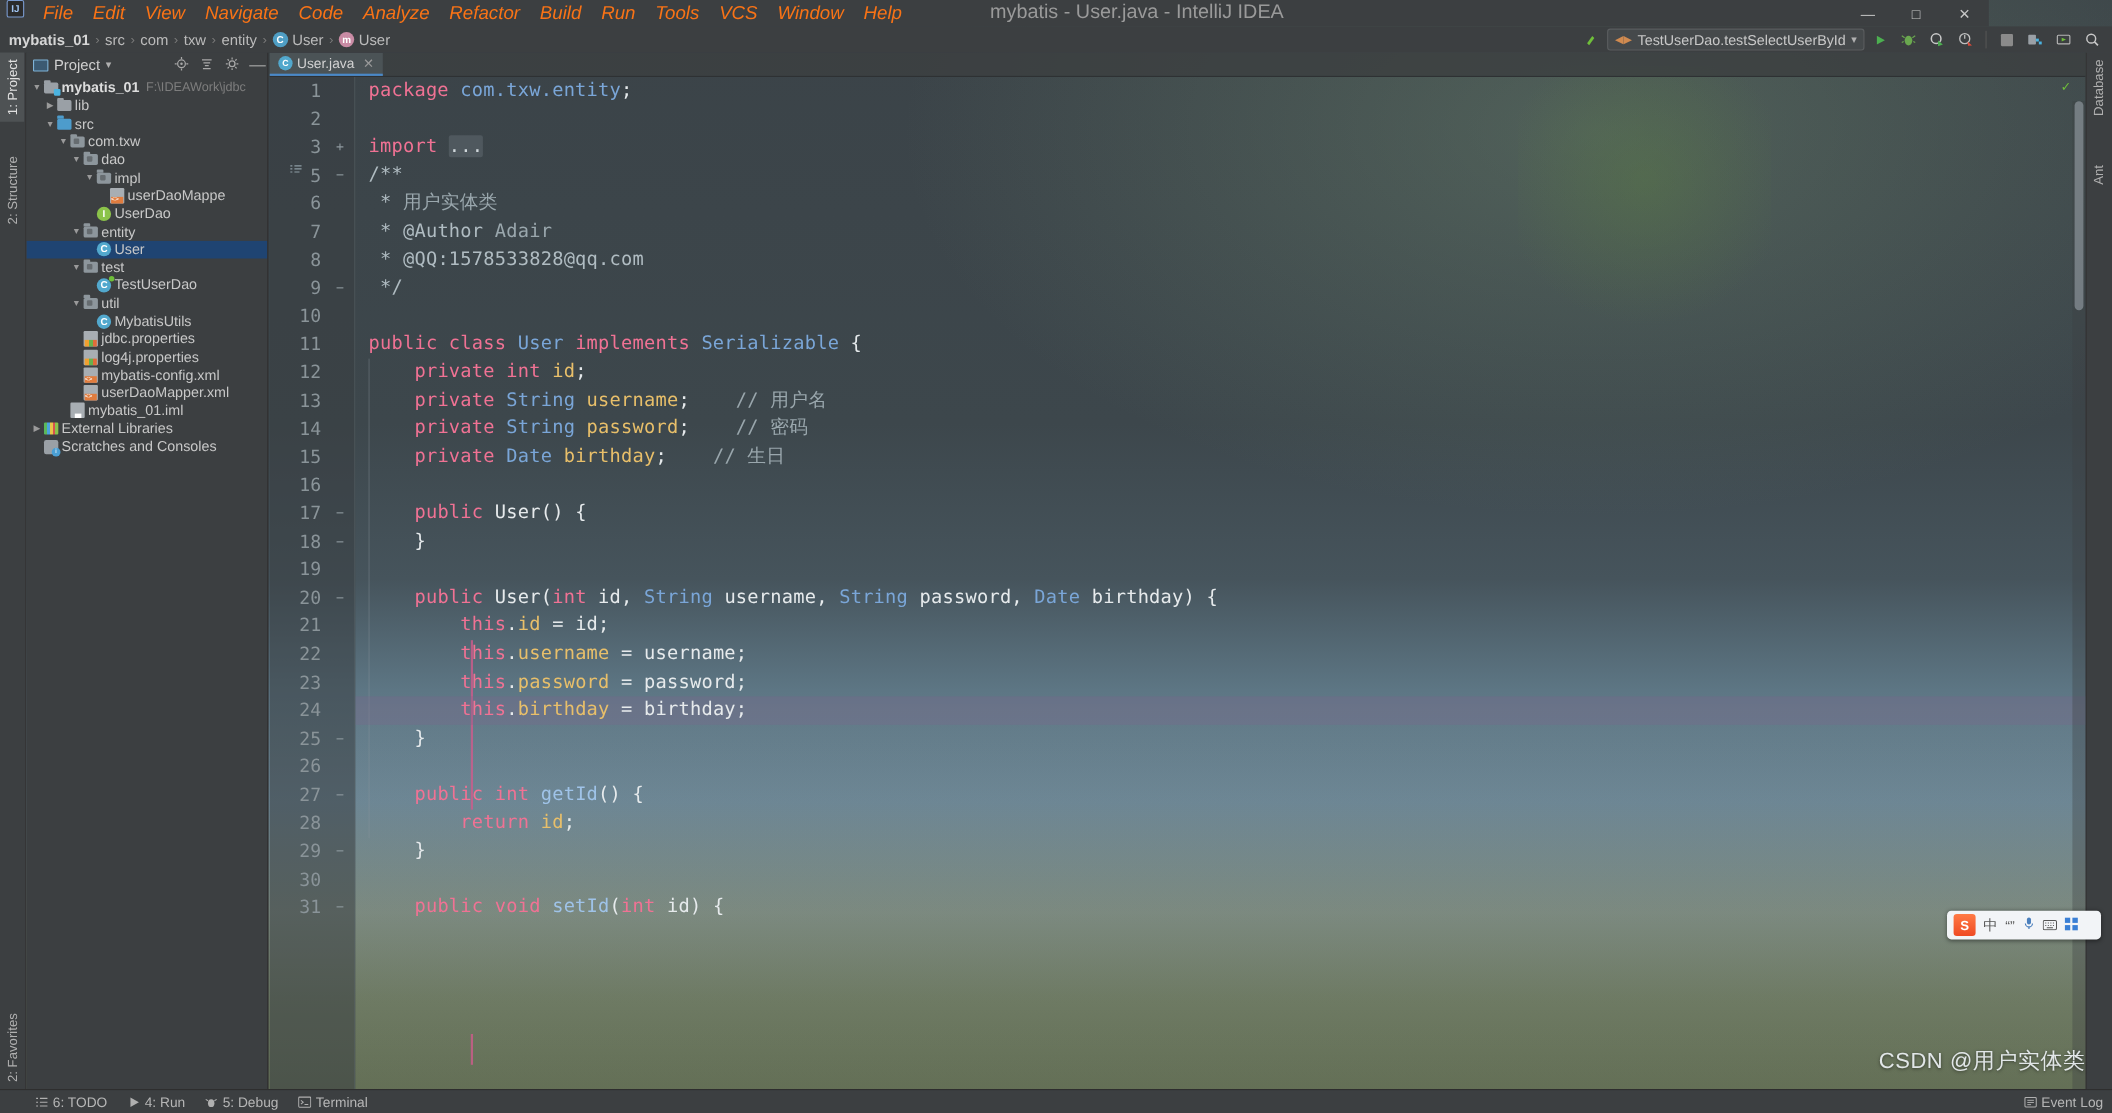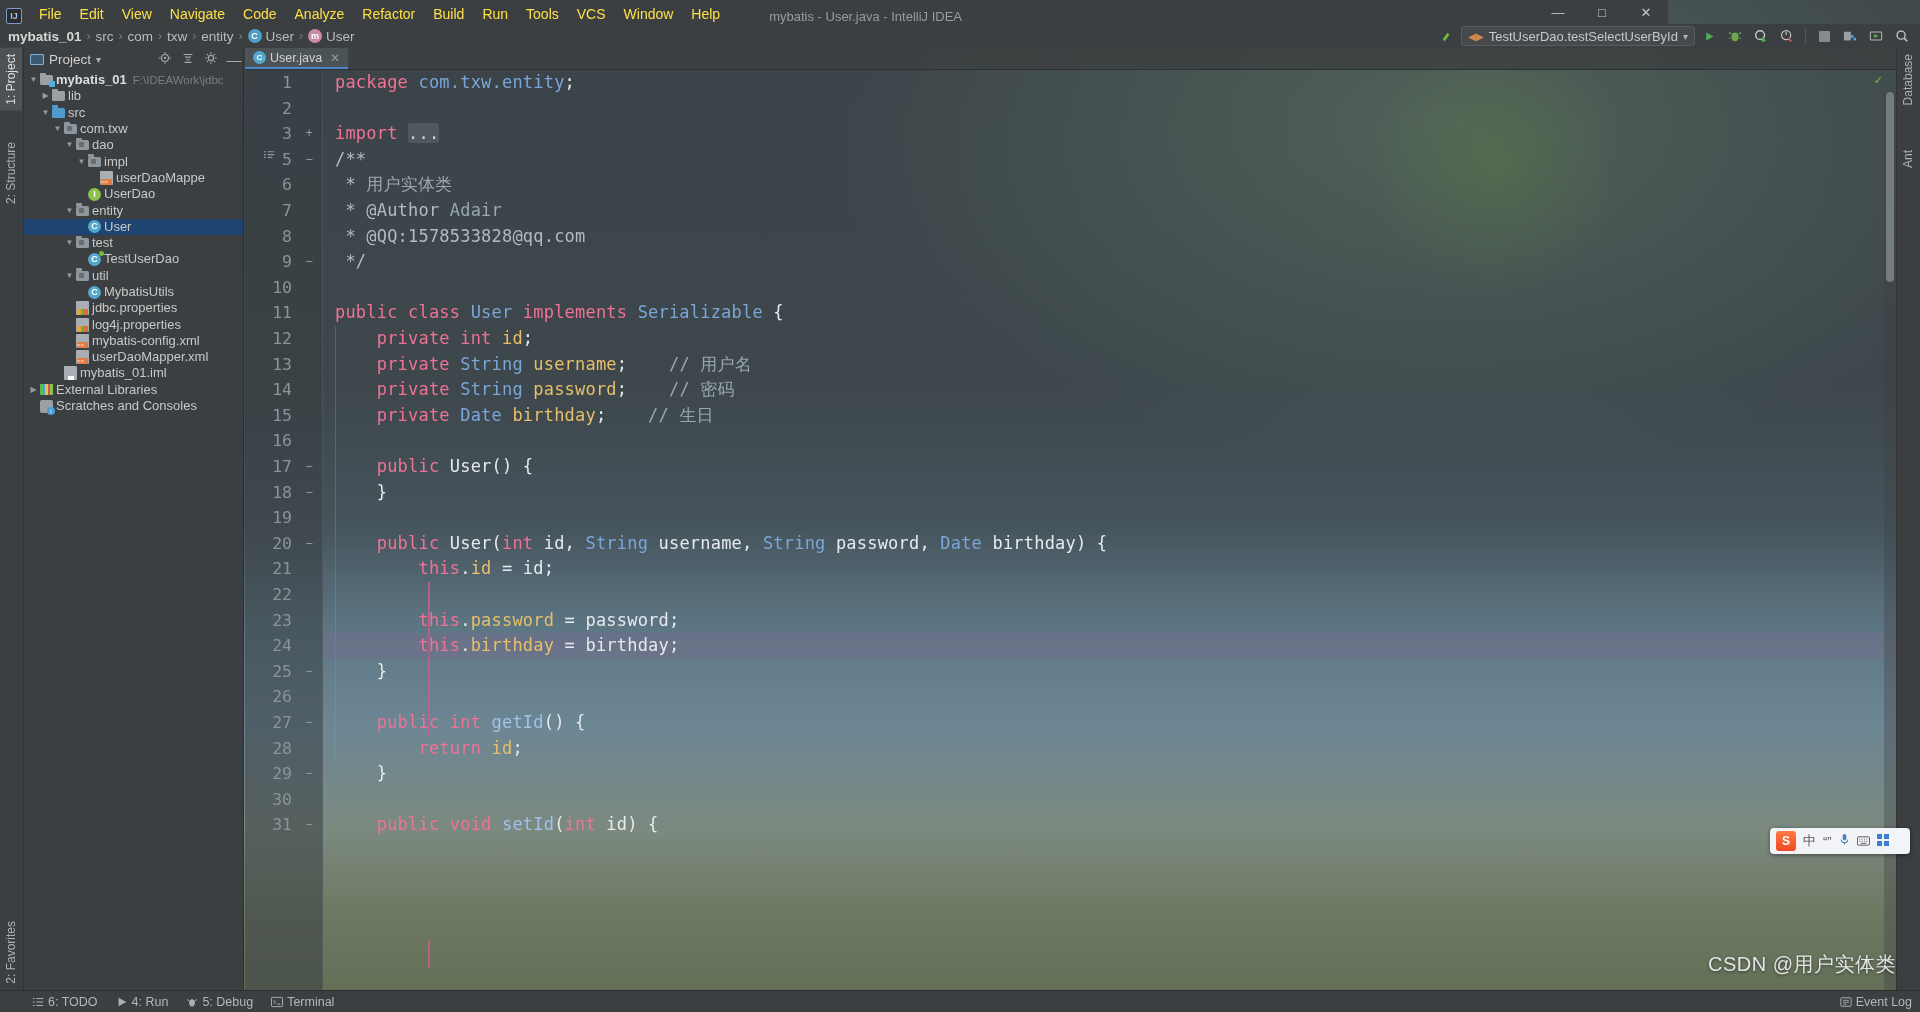--- a/index.html
+++ b/index.html
@@ -14,36 +14,37 @@
     position: relative;
     width: 1920px; height: 1012px;
     
     background:
       radial-gradient(ellipse 900px 500px at 1450px 120px, rgba(120,150,120,0.35), rgba(0,0,0,0) 70%),
       linear-gradient(#3b4348 0%, #3d474c 38%, #46545c 52%, #5d7684 62%, #6d8899 72%, #7d8c84 82%, #6c7a64 90%, #5c6a52 100%);
   }
 
   
   .titlebar {
-    position: absolute; top: 0; left: 0; width: 1668px; height: 24px;
-    background: #3c3f41; display: flex; align-items: flex-end;
+    position: absolute; top: 0; left: 0; width: 1808px; height: 24px;
+    background: #3c3f41; display: flex; align-items: flex-start;
     font-size: 13px; color: #bbbbbb;
   }
   .ij-logo {
     width: 16px; height: 16px; margin: 0 8px 0 6px;
     border: 1px solid #7a9bd0; background: #2b2b2b; color: #9fc3f0;
     font-size: 9px; line-height: 14px; text-align: center; font-weight: bold;
     border-radius: 2px; flex: none;
   }
   .menu-item {
-    padding: 2px 9px; font-size: 14px; color: #fde047; cursor: default;
+    padding: 2px 9px; font-size: 17px; color: #f97316; cursor: default;
     white-space: nowrap;
+    font-style: italic;
   }
   .win-title {
-    margin-left: 40px; font-size: 13px; color: #9a9a9a; white-space: nowrap;
+    margin-left: 71px; font-size: 18px; color: #9a9a9a; white-space: nowrap;
   }
   .win-ctl {
     position: absolute; right: 0; top: 0; height: 24px; display: flex; align-items: center;
   }
   .win-btn {
     width: 44px; height: 24px; display: flex; align-items: center; justify-content: center;
     color: #c8c8c8; font-size: 13px;
   }
 
   
@@ -654,20 +655,21 @@
           <div class="ln" style="position: absolute; top: 256px; left: 0px; right: 0px;"><span class="txt">    </span><span class="kw2">private int </span><span class="fieldv">id</span><span class="txt">;</span></div>
           <div class="ln" style="position: absolute; top: 281.6px; left: 0px; right: 0px;"><span class="txt">    </span><span class="kw2">private </span><span class="type">String</span><span class="txt"> </span><span class="fieldv">username</span><span class="txt">;</span><span class="txt">    </span><span class="cmt">// </span><span class="cmt">用户名</span></div>
           <div class="ln" style="position: absolute; top: 307.2px; left: 0px; right: 0px;"><span class="txt">    </span><span class="kw2">private </span><span class="type">String</span><span class="txt"> </span><span class="fieldv">password</span><span class="txt">;</span><span class="txt">    </span><span class="cmt">// </span><span class="cmt">密码</span></div>
           <div class="ln" style="position: absolute; top: 332.8px; left: 0px; right: 0px;"><span class="txt">    </span><span class="kw2">private </span><span class="type">Date</span><span class="txt"> </span><span class="fieldv">birthday</span><span class="txt">;</span><span class="txt">    </span><span class="cmt">// </span><span class="cmt">生日</span></div>
           <div class="ln" style="position: absolute; top: 358.4px; left: 0px; right: 0px;">&nbsp;</div>
           <div class="ln" style="position: absolute; top: 384px; left: 0px; right: 0px;"><span class="txt">    </span><span class="kw2">public </span><span class="txt">User</span><span class="txt">() {</span></div>
           <div class="ln" style="position: absolute; top: 409.6px; left: 0px; right: 0px;"><span class="txt">    }</span></div>
           <div class="ln" style="position: absolute; top: 435.2px; left: 0px; right: 0px;">&nbsp;</div>
           <div class="ln" style="position: absolute; top: 460.8px; left: 0px; right: 0px;"><span class="txt">    </span><span class="kw2">public </span><span class="txt">User</span><span class="txt">(</span><span class="kw2">int </span><span class="txt">id, </span><span class="type">String</span><span class="txt"> username, </span><span class="type">String</span><span class="txt"> password, </span><span class="type">Date</span><span class="txt"> birthday) {</span></div>
           <div class="ln" style="position: absolute; top: 486.4px; left: 0px; right: 0px;"><span class="txt">        </span><span class="kw2">this</span><span class="txt">.</span><span class="fieldv">id</span><span class="txt"> = id;</span></div>
+          <div class="ln" style="position: absolute; top: 512px; left: 0px; right: 0px;"><span class="txt">        </span><span class="kw2">this</span><span class="txt">.</span><span class="fieldv">username</span><span class="txt"> = username;</span></div>
           <div class="ln" style="position: absolute; top: 537.6px; left: 0px; right: 0px;"><span class="txt">        </span><span class="kw2">this</span><span class="txt">.</span><span class="fieldv">password</span><span class="txt"> = password;</span></div>
           <div class="ln hl" style="position: absolute; top: 563.2px; left: 0px; right: 0px;"><span class="txt">        </span><span class="kw2">this</span><span class="txt">.</span><span class="fieldv">birthday</span><span class="txt"> = birthday;</span></div>
           <div class="ln" style="position: absolute; top: 588.8px; left: 0px; right: 0px;"><span class="txt">    }</span></div>
           <div class="ln" style="position: absolute; top: 614.4px; left: 0px; right: 0px;">&nbsp;</div>
           <div class="ln" style="position: absolute; top: 640px; left: 0px; right: 0px;"><span class="txt">    </span><span class="kw2">public int </span><span class="meth">getId</span><span class="txt">() {</span></div>
           <div class="ln" style="position: absolute; top: 665.6px; left: 0px; right: 0px;"><span class="txt">        </span><span class="kw2">return </span><span class="fieldv">id</span><span class="txt">;</span></div>
           <div class="ln" style="position: absolute; top: 691.2px; left: 0px; right: 0px;"><span class="txt">    }</span></div>
           <div class="ln" style="position: absolute; top: 716.8px; left: 0px; right: 0px;">&nbsp;</div>
           <div class="ln" style="position: absolute; top: 742.4px; left: 0px; right: 0px;"><span class="txt">    </span><span class="kw2">public void </span><span class="meth">setId</span><span class="txt">(</span><span class="kw2">int </span><span class="txt">id) {</span></div>
         </div>

